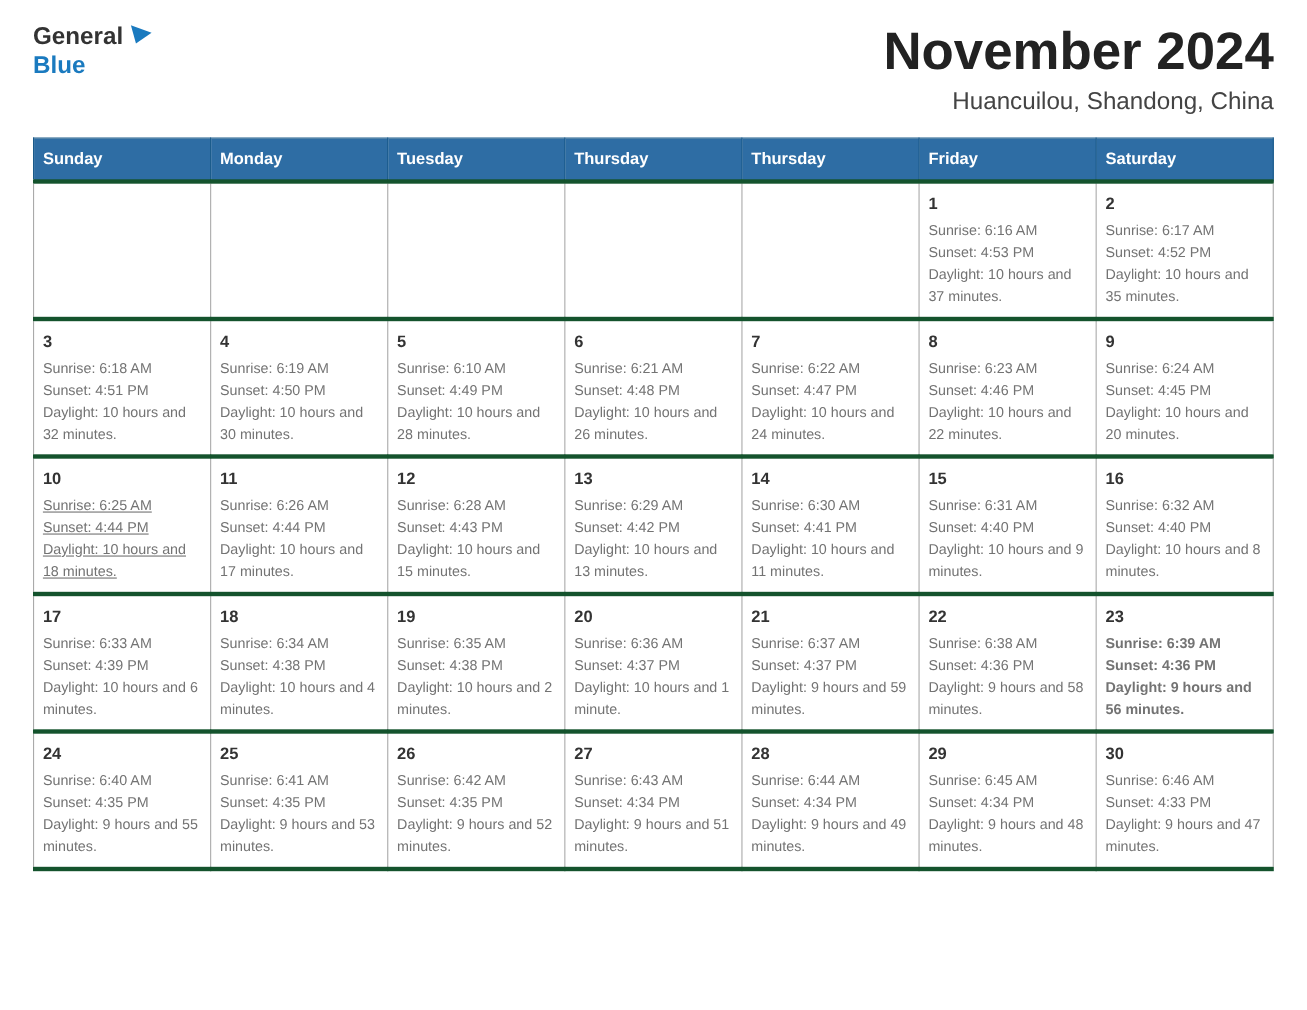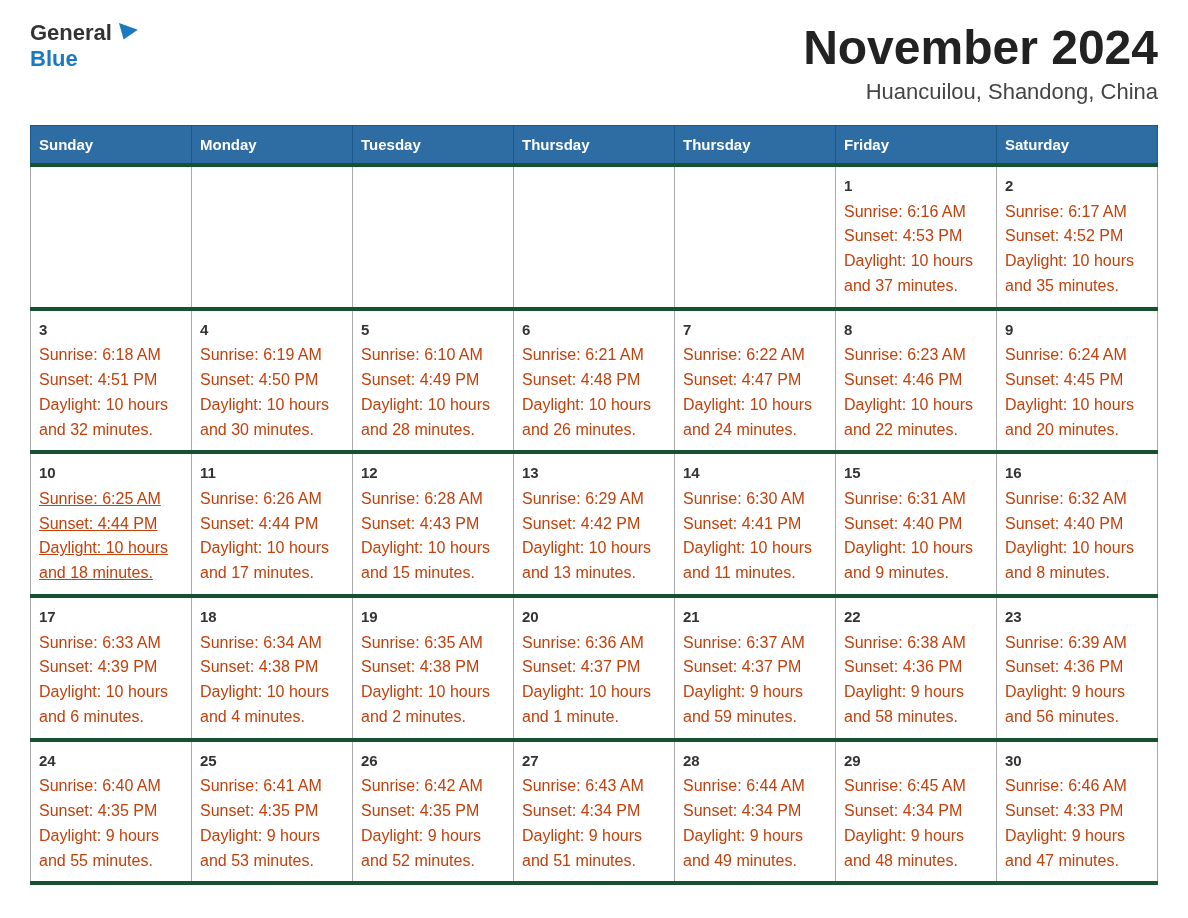--- a/index.html
+++ b/index.html
@@ -86,22 +86,22 @@
       border-bottom: 4px solid #14532d;
     }
     .day-number {
       font-size: 15px;
       font-weight: bold;
       color: #333;
       display: block;
       margin-bottom: 2px;
     }
     .day-info {
-      color: #c2410c;
-      font-size: 16px;
+      color: #737373;
+      font-size: 13px;
       line-height: 1.55;
       text-align: center;
     }
     .empty-cell {
       background: #fff;
     }
   </style>
 </head>
 <body>
 
@@ -203,21 +203,21 @@
 Daylight: 10 hours and 2 minutes.</span></td>
         <td><span class="day-number">20</span><span class="day-info" style="white-space: pre-line; margin-top: 20px;">Sunrise: 6:36 AM
 Sunset: 4:37 PM
 Daylight: 10 hours and 1 minute.</span></td>
         <td><span class="day-number">21</span><span class="day-info" style="white-space: pre-line;">Sunrise: 6:37 AM
 Sunset: 4:37 PM
 Daylight: 9 hours and 59 minutes.</span></td>
         <td><span class="day-number">22</span><span class="day-info" style="white-space: pre-line;">Sunrise: 6:38 AM
 Sunset: 4:36 PM
 Daylight: 9 hours and 58 minutes.</span></td>
-        <td><span class="day-number">23</span><span class="day-info" style="white-space: pre-line;">Sunrise: 6:39 AM
+        <td><span class="day-number">23</span><span class="day-info" style="white-space: pre-line; font-weight: bold;">Sunrise: 6:39 AM
 Sunset: 4:36 PM
 Daylight: 9 hours and 56 minutes.</span></td>
       </tr>
       <tr>
         <td><span class="day-number">24</span><span class="day-info" style="white-space: pre-line;">Sunrise: 6:40 AM
 Sunset: 4:35 PM
 Daylight: 9 hours and 55 minutes.</span></td>
         <td><span class="day-number">25</span><span class="day-info" style="white-space: pre-line;">Sunrise: 6:41 AM
 Sunset: 4:35 PM
 Daylight: 9 hours and 53 minutes.</span></td>

